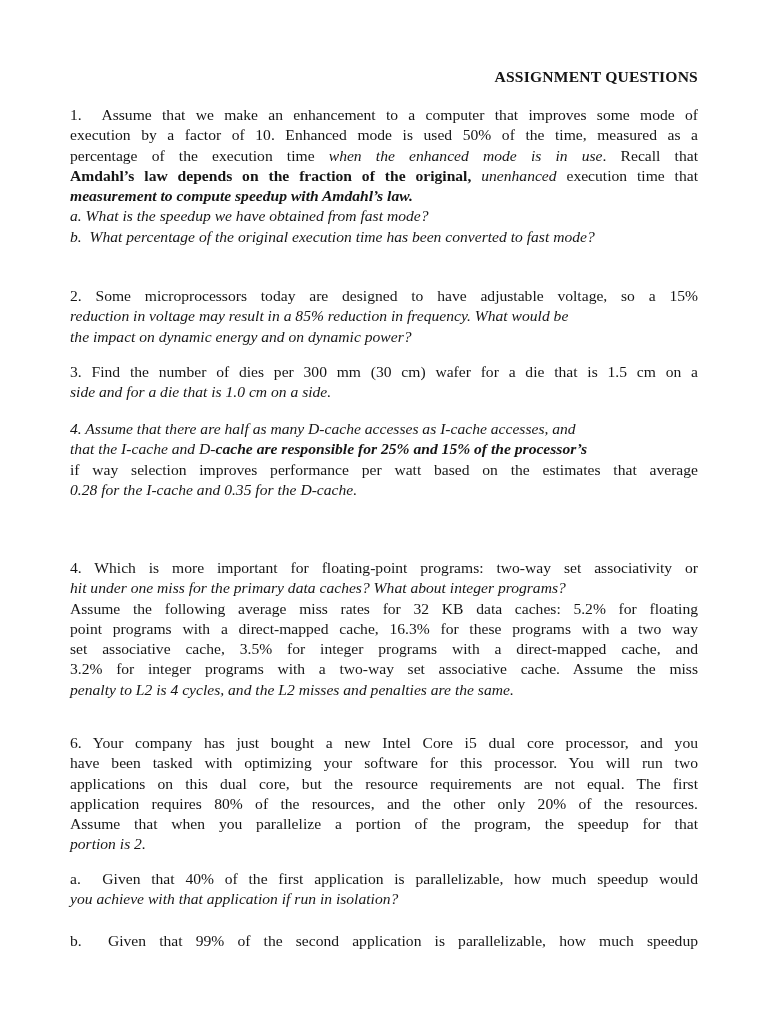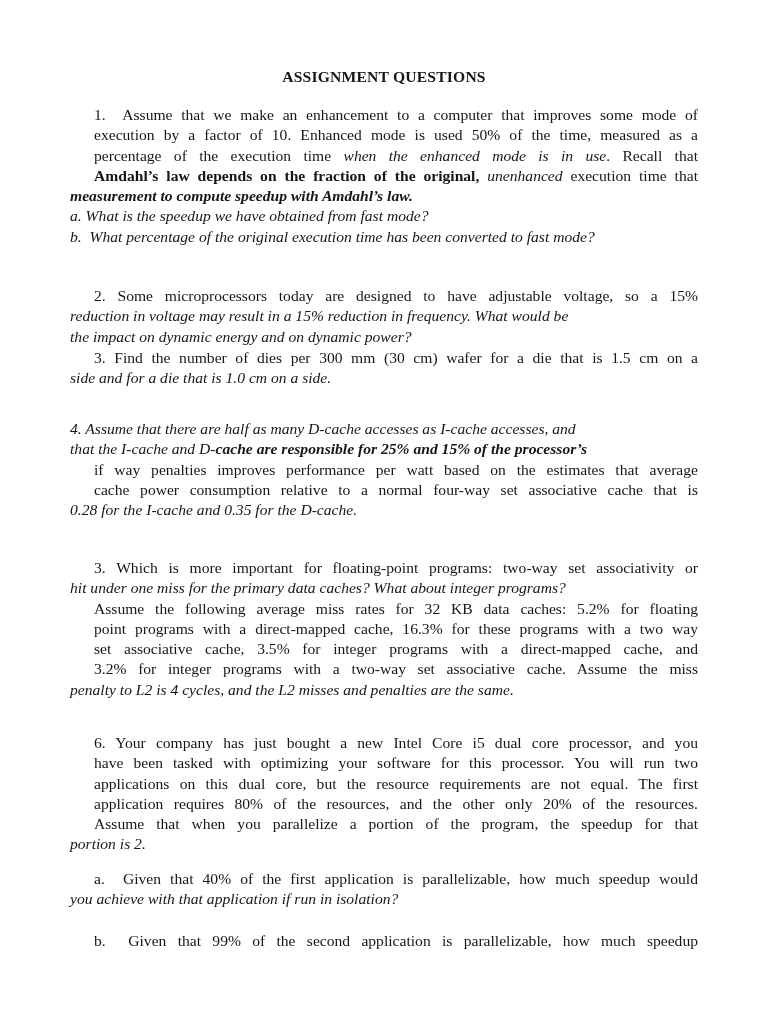--- a/index.html
+++ b/index.html
@@ -13,30 +13,29 @@
     overflow: hidden;
   }
   .block {
     position: absolute;
     left: 70px;
     width: 628px;
     font-size: 15.6px;
     line-height: 20.3px;
   }
   .title {
-    text-align: center;
+    text-align: right;
     font-weight: bold;
     letter-spacing: 0.2px;
   }
   .line { white-space: normal; }
   .line:not(.j) { white-space: nowrap; font-style: italic; }
   .line.j {
     text-align: justify;
     text-align-last: justify;
-    margin-left: 24px;
   }
   .b { font-weight: bold; }
   .i { font-style: italic; }
 </style>
 </head>
 <body>
 
 <div class="page">
   <div class="block title" style="top:67px">ASSIGNMENT QUESTIONS</div>
 
@@ -44,36 +43,35 @@
       <div class="line j"><span class="">1.&nbsp; Assume that we make an enhancement to a computer that improves some mode of</span></div>
       <div class="line j"><span class="">execution by a factor of 10. Enhanced mode is used 50% of the time, measured as a</span></div>
       <div class="line j"><span class="">percentage of the execution time </span><span class="i">when the enhanced mode is in use</span><span class="">. Recall that</span></div>
       <div class="line j"><span class="b ">Amdahl’s law depends on the fraction of the original,</span><span class=""> </span><span class="i">unenhanced</span><span class=""> execution time that</span></div>
       <div class="line"><span class="b ">measurement to compute speedup with Amdahl’s law.</span></div>
       <div class="line"><span class="">a. What is the speedup we have obtained from fast mode?</span></div>
       <div class="line"><span class="">b.&nbsp; What percentage of the original execution time has been converted to fast mode?</span></div>
     </div>
   <div class="block" style="top:286px">
       <div class="line j"><span class="">2. Some microprocessors today are designed to have adjustable voltage, so a 15%</span></div>
-      <div class="line"><span class="">reduction in voltage may result in a 15% reduction in frequency. What would be</span></div>
+      <div class="line"><span class="">reduction in voltage may result in a 85% reduction in frequency. What would be</span></div>
       <div class="line"><span class="">the impact on dynamic energy and on dynamic power?</span></div>
     </div>
-  <div class="block" style="top:348px">
+  <div class="block" style="top:362px">
       <div class="line j"><span class="">3. Find the number of dies per 300 mm (30 cm) wafer for a die that is 1.5 cm on a</span></div>
       <div class="line"><span class="">side and for a die that is 1.0 cm on a side.</span></div>
     </div>
   <div class="block" style="top:419px">
       <div class="line"><span class="">4. Assume that there are half as many D-cache accesses as I-cache accesses, and</span></div>
       <div class="line"><span class="">that the I-cache and D-</span><span class="b ">cache are responsible for 25% and 15% of the processor’s</span></div>
-      <div class="line j"><span class="">if way penalties improves performance per watt based on the estimates that average</span></div>
-      <div class="line j"><span class="">cache power consumption relative to a normal four-way set associative cache that is</span></div>
+      <div class="line j"><span class="">if way selection improves performance per watt based on the estimates that average</span></div>
       <div class="line"><span class="">0.28 for the I-cache and 0.35 for the D-cache.</span></div>
     </div>
   <div class="block" style="top:558px">
-      <div class="line j"><span class="">3. Which is more important for floating-point programs: two-way set associativity or</span></div>
+      <div class="line j"><span class="">4. Which is more important for floating-point programs: two-way set associativity or</span></div>
       <div class="line"><span class="">hit under one miss for the primary data caches? What about integer programs?</span></div>
       <div class="line j"><span class="">Assume the following average miss rates for 32 KB data caches: 5.2% for floating</span></div>
       <div class="line j"><span class="">point programs with a direct-mapped cache, 16.3% for these programs with a two way</span></div>
       <div class="line j"><span class="">set associative cache, 3.5% for integer programs with a direct-mapped cache, and</span></div>
       <div class="line j"><span class="">3.2% for integer programs with a two-way set associative cache. Assume the miss</span></div>
       <div class="line"><span class="">penalty to L2 is 4 cycles, and the L2 misses and penalties are the same.</span></div>
     </div>
   <div class="block" style="top:733px">
       <div class="line j"><span class="">6. Your company has just bought a new Intel Core i5 dual core processor, and you</span></div>
       <div class="line j"><span class="">have been tasked with optimizing your software for this processor. You will run two</span></div>

